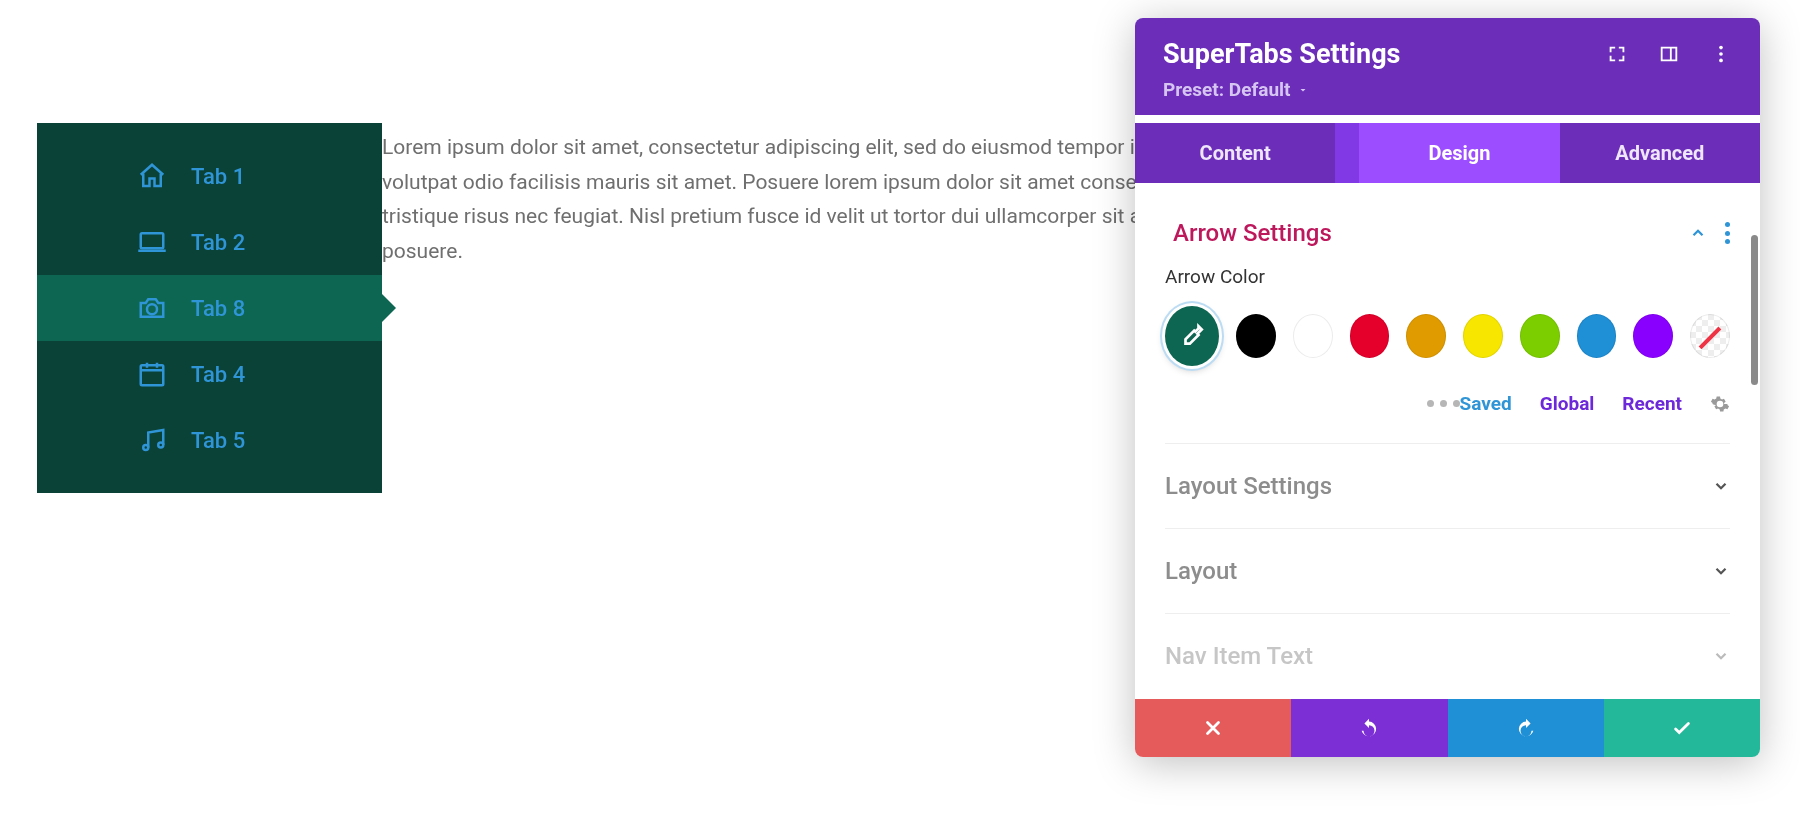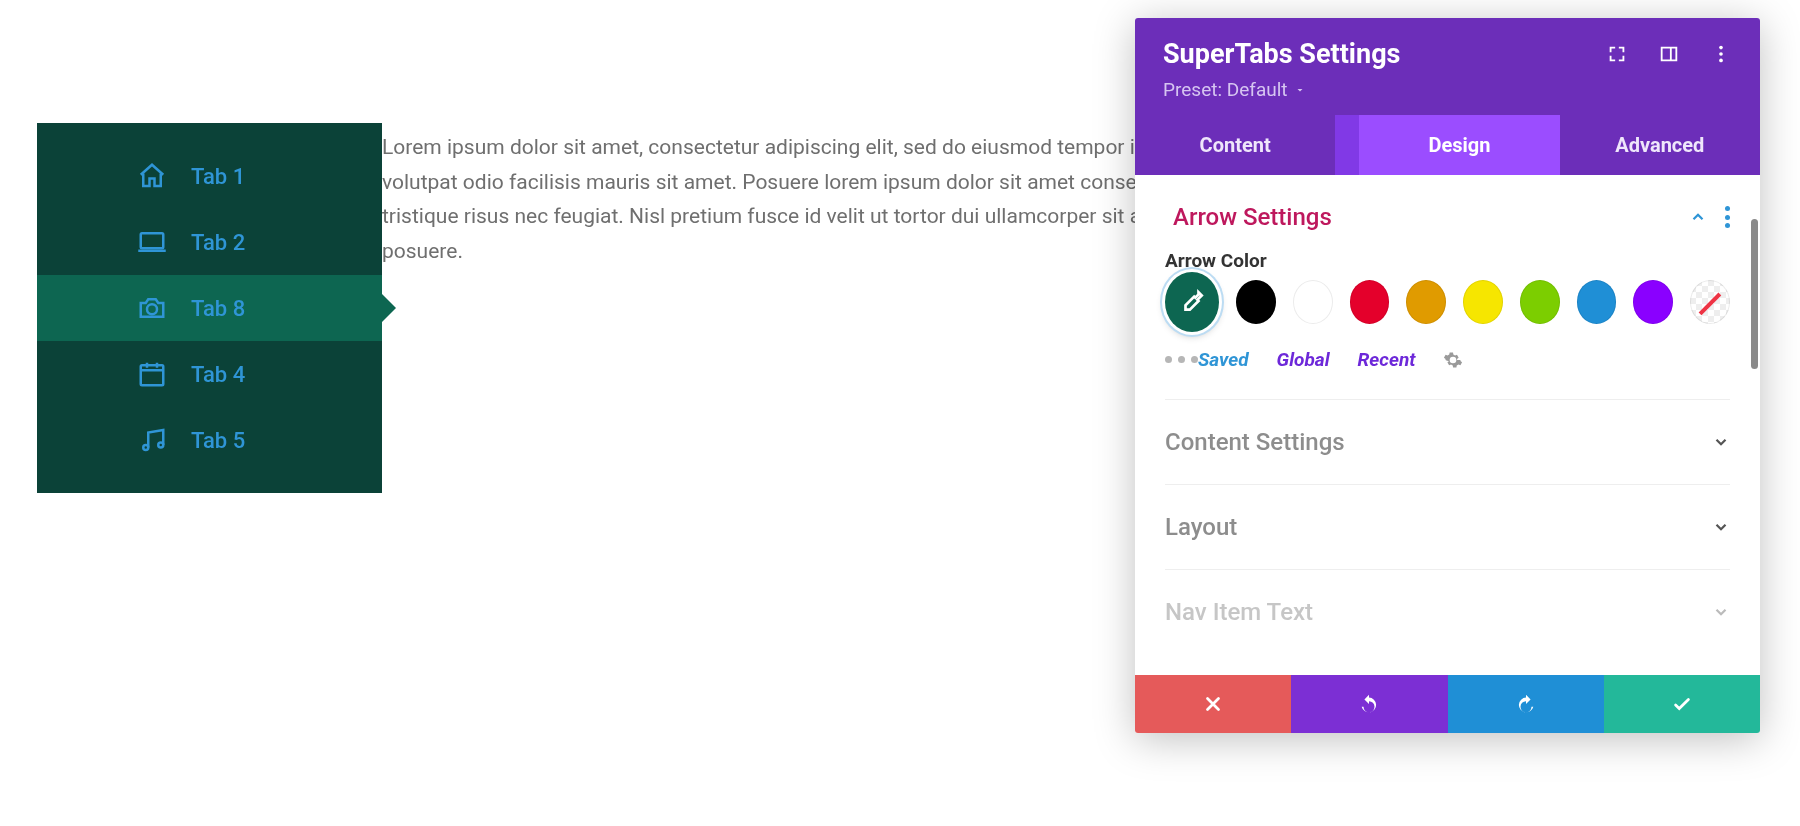--- a/index.html
+++ b/index.html
@@ -60,39 +60,40 @@
   }
 
   
   .panel {
     position: absolute;
     top: 18px;
     right: 40px;
     width: 625px;
     background: #fff;
     box-shadow: 0 6px 40px rgba(0,0,0,.25);
-    border-radius: 3px;
+    border-radius: 8px;
     overflow: hidden;
     display:flex;
     flex-direction:column;
+    gap:8px;
   }
   .panel-head {
     background: #6c2eb9;
     color: #fff;
     padding: 20px 28px 14px 28px;
   }
   .panel-title-row {
     display:flex; align-items:center; justify-content:space-between;
   }
   .panel-title { font-size: 27px; font-weight: 700; }
   .head-icons { display:flex; gap: 30px; align-items:center; }
   .hicon { width:22px; height:22px; cursor:pointer; fill:#fff; }
   .preset {
     margin-top: 8px;
-    font-size: 19px; font-weight:400; color:#d6c5f1;
+    font-size: 19px; font-weight:700; color:#d6c5f1;
     display:flex; align-items:center; gap:6px; cursor:pointer;
   }
   .tabs-row {
     display:flex; background:#8139e6;
   }
   .ptab {
     flex:1; text-align:center; padding:18px 8px;
     color:#fff; font-size:20px; font-weight:700; cursor:pointer;
   }
   .ptab.inactive { background:#6c2eb9; color:#efe6fb; }
@@ -112,21 +113,21 @@
     display:flex; align-items:center; justify-content:space-between;
     color:#be185d; font-size:24px; font-weight:500;
     padding: 4px 0 18px 0;
     margin-left: 8px;
   }
   .section-head .sh-right { display:flex; gap:18px; align-items:center; }
   .chev { width:18px; height:18px; }
   .kebab { width:5px; height:22px; display:flex; flex-direction:column; justify-content:space-between; cursor:pointer;}
   .kebab span{ width:5px;height:5px;background:#2f95d6;border-radius:50%; }
 
-  .field-label { font-size:19px; font-weight:700; color:#333; }
+  .field-label { font-size:19px; font-weight:400; color:#333; margin-bottom:18px;}
 
   .swatches { display:flex; gap:17px; align-items:center; }
   .swatch {
     width:44px; height:44px; border-radius:50%; cursor:pointer;
     box-shadow: inset 0 0 0 1px rgba(0,0,0,.08);
   }
   .swatch.selected {
     width:60px; height:60px; position:relative;
     box-shadow:0 0 0 3px #fff, 0 0 0 5px #bcdcf3, 0 3px 8px rgba(0,0,0,.3);
     display:flex; align-items:center; justify-content:center;
@@ -136,22 +137,22 @@
     background:
       repeating-conic-gradient(#eee 0% 25%, #fff 0% 50%) 0 0/12px 12px;
     position:relative;
   }
   .swatch.none::after{
     content:""; position:absolute; left:6px; right:6px; top:50%; height:4px;
     background:#e34; transform:rotate(-45deg);
   }
 
   .palette-footer {
-    display:flex; align-items:center; justify-content:flex-start;
-    margin-top:16px; padding-bottom:28px;font-style:italic;
+    display:flex; align-items:center; justify-content:flex-end;
+    margin-top:26px; padding-bottom:28px;
   }
   .dots3 { display:flex; gap:6px; }
   .dots3 span{ width:7px;height:7px;border-radius:50%; background:#b6b6b6;}
   .pf-links { display:flex; gap:28px; align-items:center; font-size:19px; font-weight:700;}
   .pf-links .lk { color:#6d28d9; cursor:pointer;}
   .pf-links .lk.active{ color:#2f95d6;}
   .pf-links .gear{ width:20px;height:20px; cursor:pointer; }
 
   .collapsed-row {
     display:flex; align-items:center; justify-content:space-between;
@@ -301,21 +302,21 @@
         <span class="lk active">Saved</span>
         <span class="lk">Global</span>
         <span class="lk">Recent</span>
         <svg class="gear" viewBox="0 0 24 24" fill="#9a9a9a">
             <path d="M12 8a4 4 0 100 8 4 4 0 000-8zm9 4a7 7 0 01-.1 1.2l2 1.6-2 3.4-2.4-.8a7 7 0 01-2 1.2l-.4 2.4h-4l-.4-2.4a7 7 0 01-2-1.2l-2.4.8-2-3.4 2-1.6A7 7 0 013 12a7 7 0 01.1-1.2l-2-1.6 2-3.4 2.4.8a7 7 0 012-1.2L8 3h4l.4 2.4a7 7 0 012 1.2l2.4-.8 2 3.4-2 1.6c.1.4.2.8.2 1.2z"></path>
           </svg>
       </div>
     </div>
 
     <div class="collapsed-row">
-      <span>Content Settings</span>
+      <span>Layout Settings</span>
       <svg viewBox="0 0 24 24" fill="none" stroke="#555" stroke-width="3">
           <path d="M6 9l6 6 6-6"></path>
         </svg>
     </div>
     <div class="collapsed-row">
       <span>Layout</span>
       <svg viewBox="0 0 24 24" fill="none" stroke="#555" stroke-width="3">
           <path d="M6 9l6 6 6-6"></path>
         </svg>
     </div>

